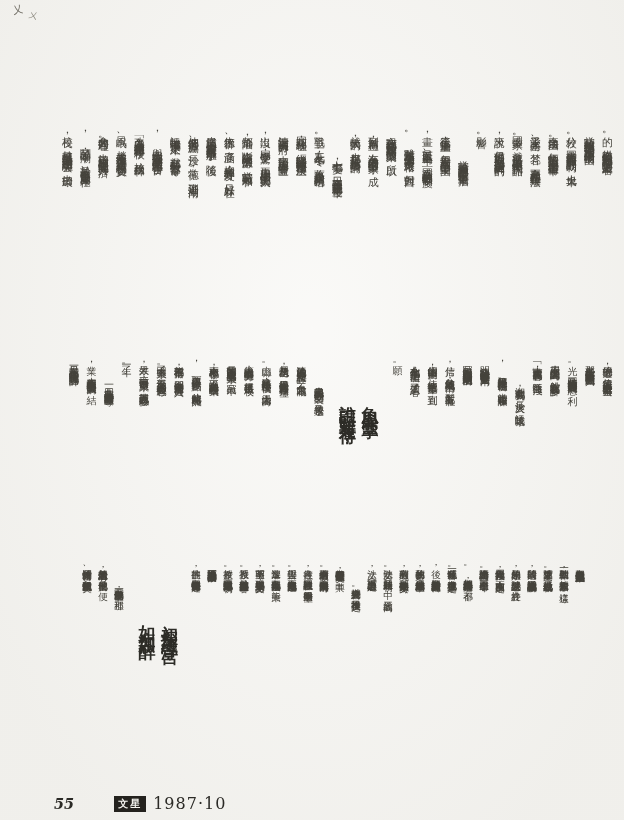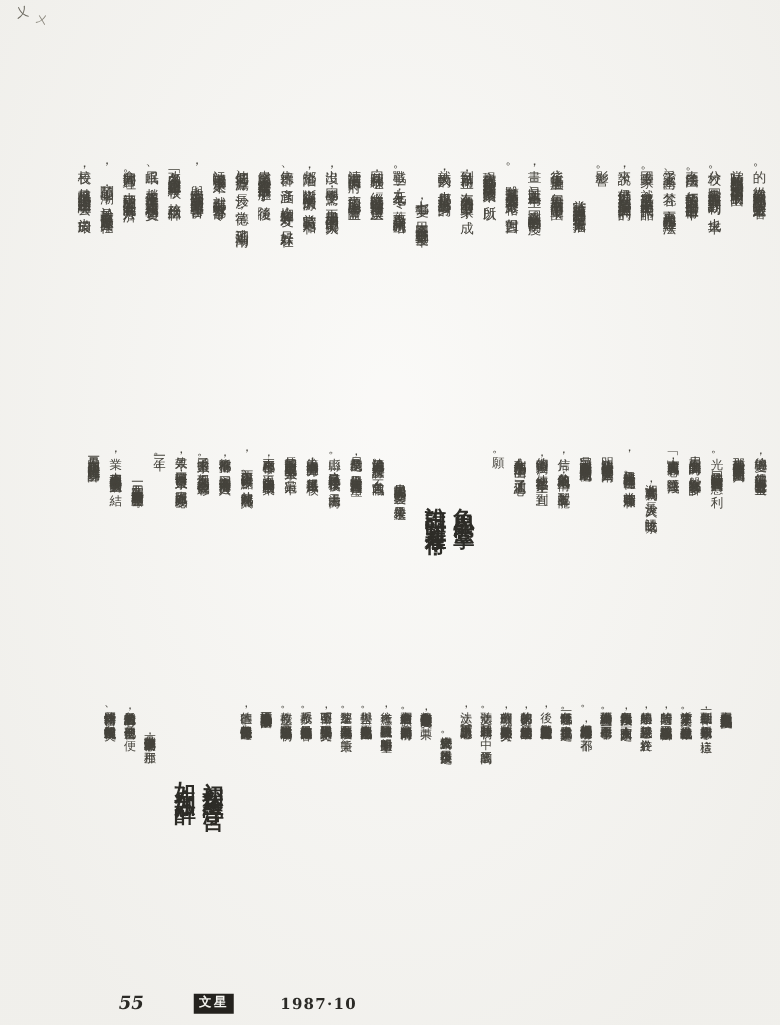--- a/index.html
+++ b/index.html
@@ -41,30 +41,30 @@
 
   .cols { display:block; }
 
   .footer {
     position:absolute; left:54px; top:794px;
     display:flex; align-items:center; gap:7px;
     color:#2b2a26;
   }
   .footer .pagenum {
     font-family:"DejaVu Serif", serif;
-    font-style:italic; font-weight:bold; font-size:14.5px;margin-left:41px;
+    font-style:italic; font-weight:bold; font-size:14.5px;
   }
   .footer .logo-box {
     background:#24221e; color:#f5f4f0;
     font-size:10px; line-height:13px; padding:1px 4px 2px 4px;
     letter-spacing:2px; font-weight:bold;margin-left:33px;
   }
   .footer .issue {
     font-family:"DejaVu Serif", serif;
-    font-weight:bold; font-size:12px; letter-spacing:1px;margin-left:30px;
+    font-weight:normal; font-size:16px; letter-spacing:1px;
   }
   .mark { position:absolute; color:#6d6a61; }
   #mark-1 { left:13px; top:3px; font-size:10px; transform:rotate(-10deg); }
   #mark-2 { left:29px; top:10px; font-size:8px; color:#8b887e; transform:rotate(14deg); }
 </style>
 </head>
 <body>
 
 <div class="page">
 

